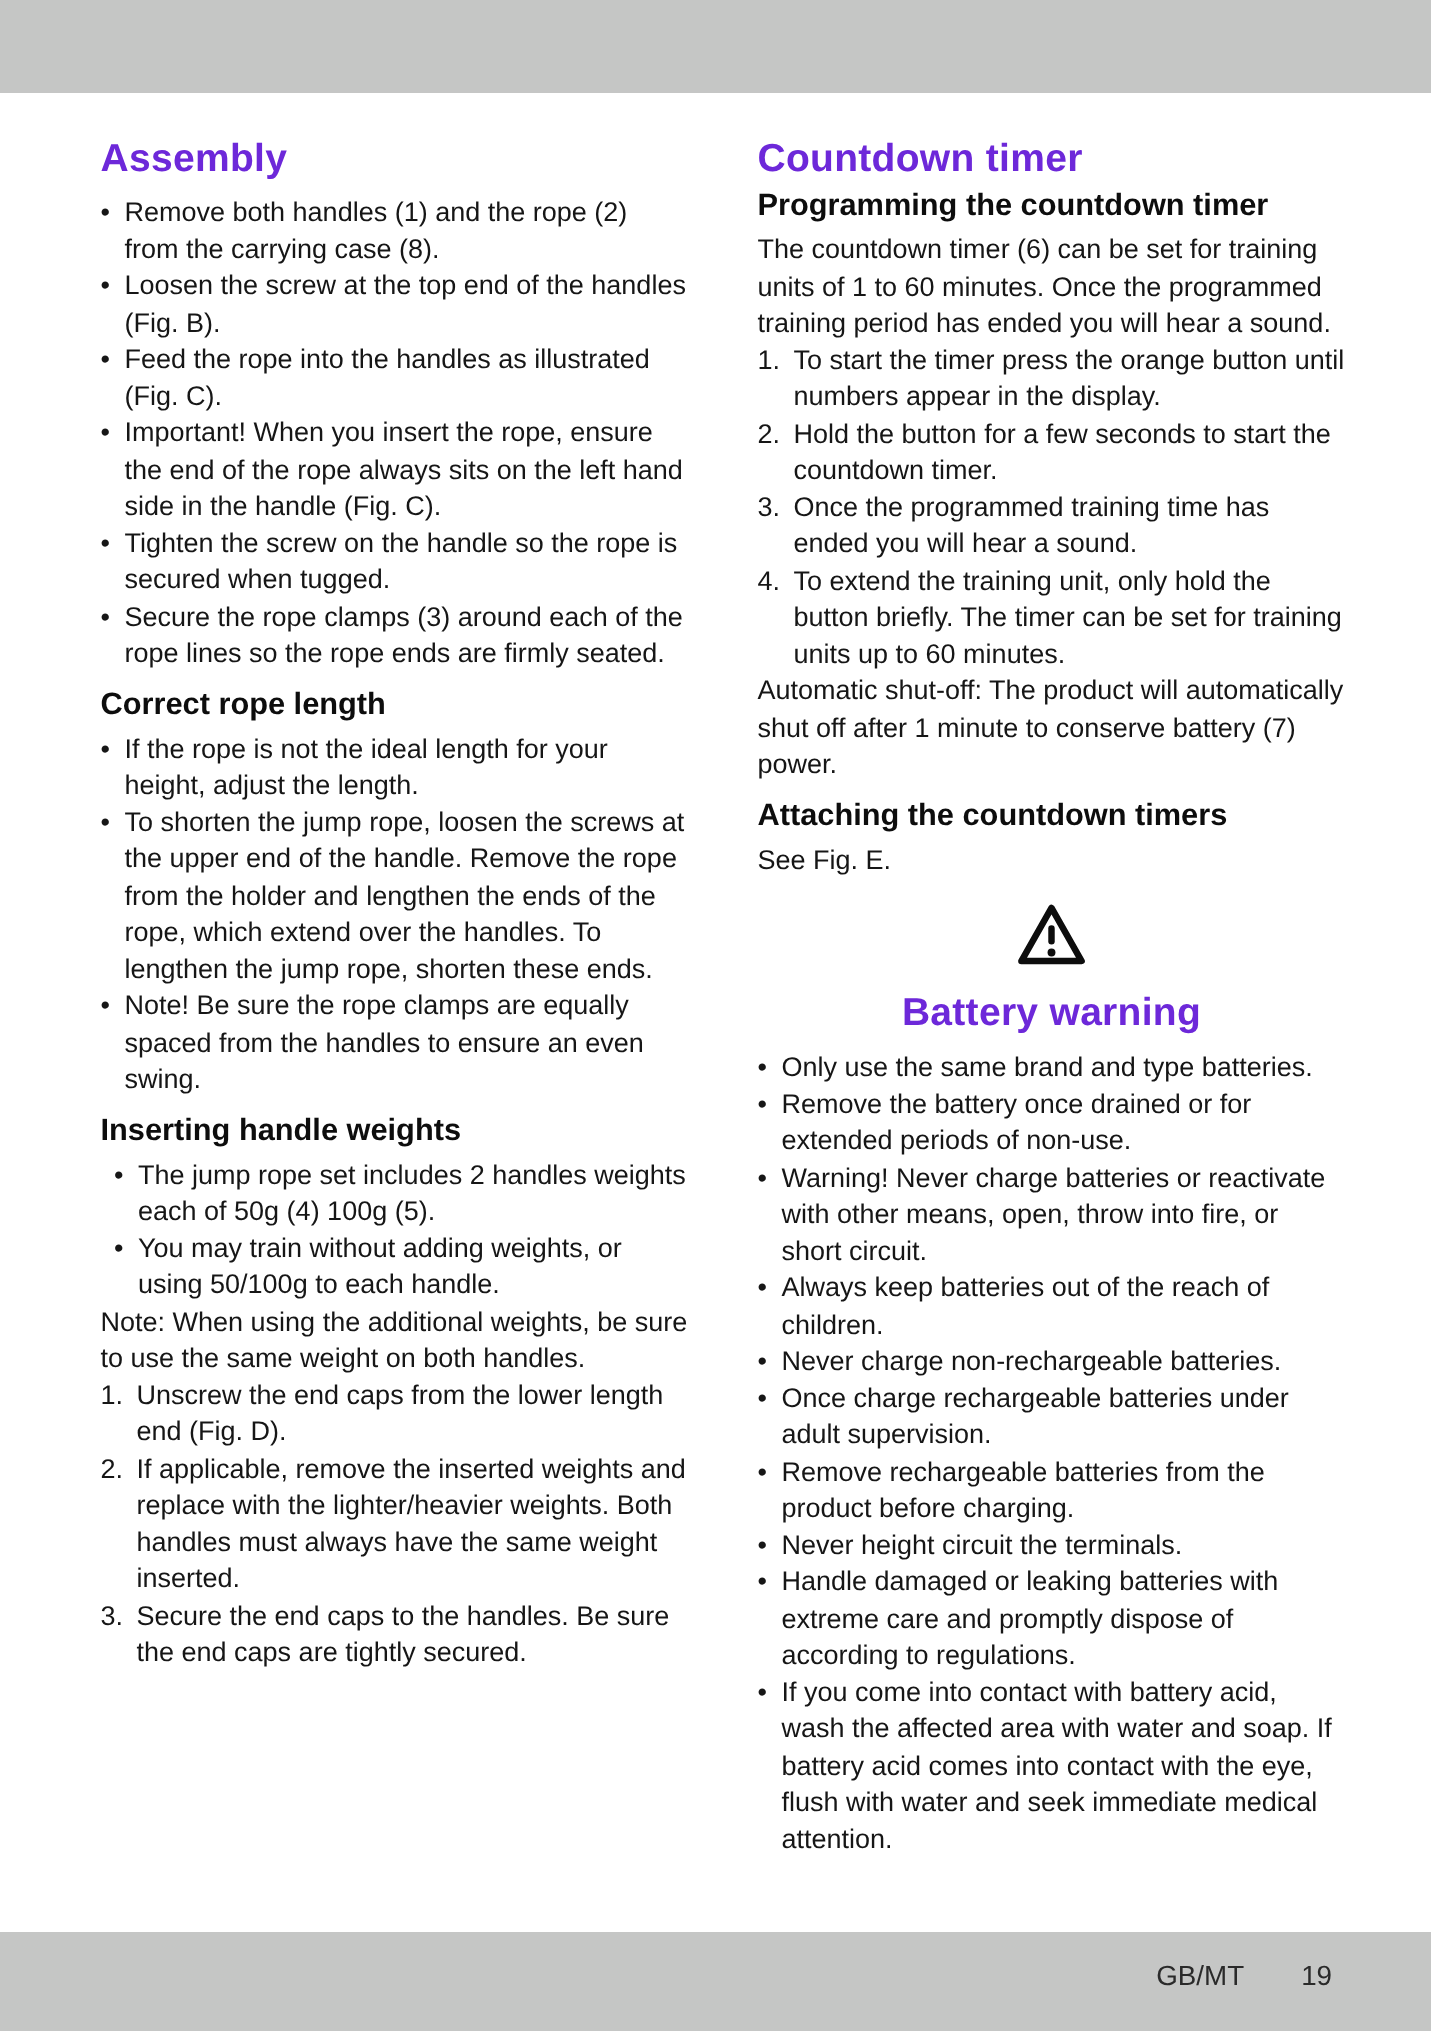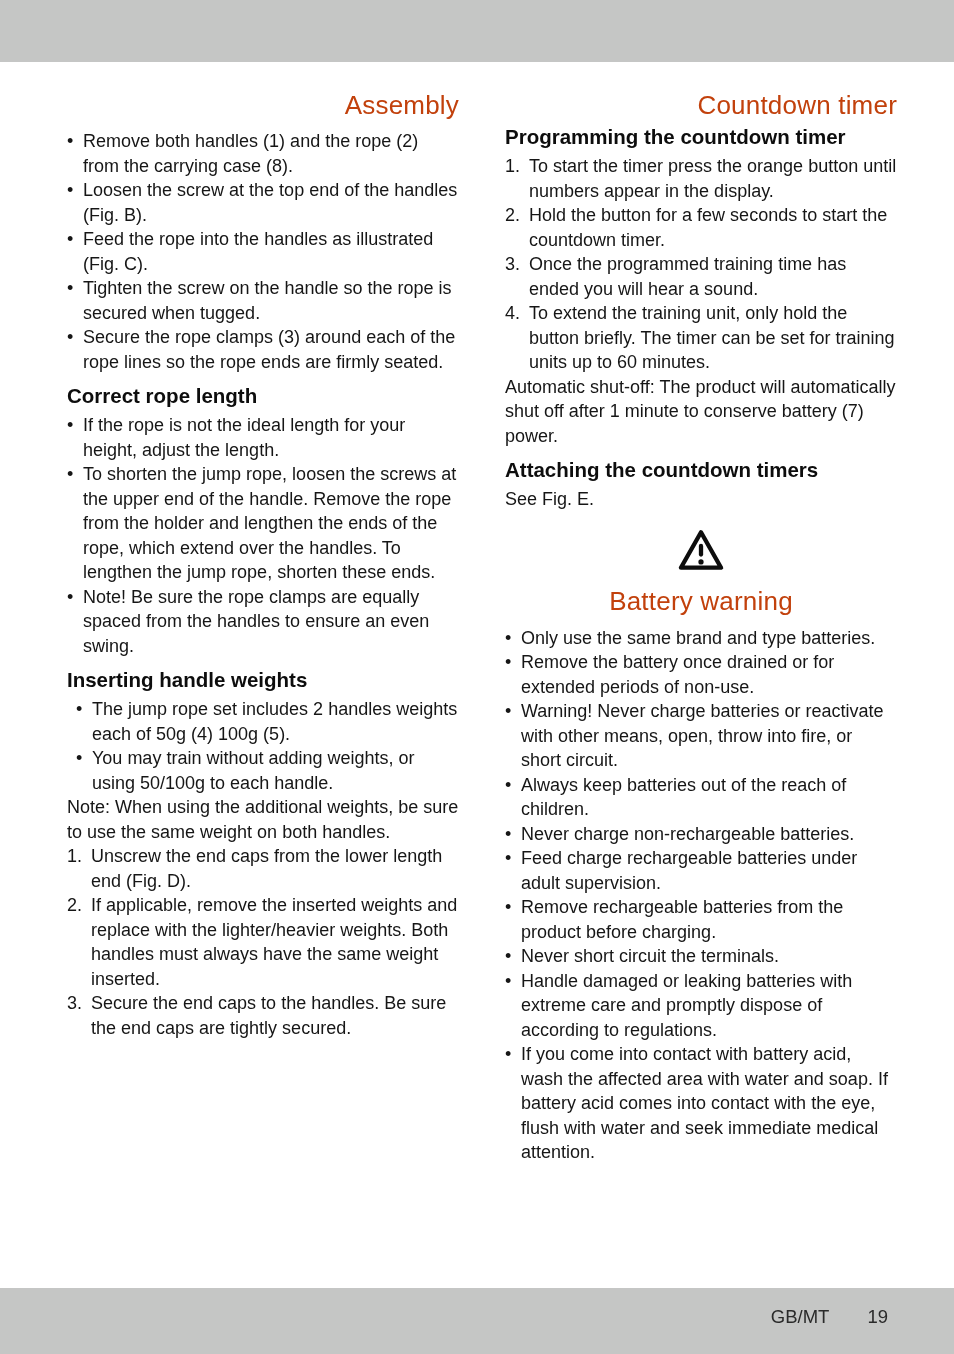--- a/index.html
+++ b/index.html
@@ -30,22 +30,22 @@
     font-size: 18.5px; color: #2a2a2a;
   }
   .footer-bar .pgnum { margin-left: 38px; }
   .content {
     position: absolute; top: 90px; left: 67px;
     width: 824px;
     display: flex; gap: 46px;
   }
   .col { width: 392px; flex: none; }
   h1 {
-    font-size: 26px; font-weight: 400; color: #c2410c;
-    line-height: 30px; margin: 0 0 9px 0; letter-spacing: 0.2px; text-align: right;
+    font-size: 26px; font-weight: 700; color: #6d28d9;
+    line-height: 30px; margin: 0 0 9px 0; letter-spacing: 0.2px;
   }
   h2 {
     font-size: 20.5px; font-weight: 700; color: #0d0d0d;
     line-height: 26px; margin: 9px 0 4px 0;
   }
   p, li, .step { font-size: 18px; line-height: 24.5px; }
   ul.bullets { list-style: none; }
   ul.bullets > li { position: relative; padding-left: 16px; }
   ul.bullets > li::before { content: "\2022"; position: absolute; left: 0; top: 0; }
   ul.bullets.indent-sm > li { padding-left: 22px; margin-left: 3px; }
@@ -71,20 +71,21 @@
   <div class="top-bar"></div>
 
   <div class="content">
 
     <div class="col">
       <h1>Assembly</h1>
       <ul class="bullets">
         <li>Remove both handles (1) and the rope (2) from the carrying case (8).</li>
         <li>Loosen the screw at the top end of the handles (Fig. B).</li>
         <li>Feed the rope into the handles as illustrated (Fig. C).</li>
+        <li>Important! When you insert the rope, ensure the end of the rope always sits on the left hand side in the handle (Fig. C).</li>
         <li>Tighten the screw on the handle so the rope is secured when tugged.</li>
         <li>Secure the rope clamps (3) around each of the rope lines so the rope ends are firmly seated.</li>
       </ul>
 
       <h2>Correct rope length</h2>
       <ul class="bullets">
         <li>If the rope is not the ideal length for your height, adjust the length.</li>
         <li>To shorten the jump rope, loosen the screws at the upper end of the handle. Remove the rope from the holder and lengthen the ends of the rope, which extend over the handles. To lengthen the jump rope, shorten these ends.</li>
         <li>Note! Be sure the rope clamps are equally spaced from the handles to ensure an even swing.</li>
       </ul>
@@ -107,20 +108,21 @@
         <div class="step">
           <span class="num">3.</span>
           <span class="txt">Secure the end caps to the handles. Be sure the end caps are tightly secured.</span>
         </div>
       </div>
     </div>
 
     <div class="col">
       <h1 style="margin-bottom:4px;">Countdown timer</h1>
       <h2 style="margin-top:0;">Programming the countdown timer</h2>
+      <p>The countdown timer (6) can be set for training units of 1 to 60 minutes. Once the programmed training period has ended you will hear a sound.</p>
       <div class="steps">
         <div class="step">
           <span class="num">1.</span>
           <span class="txt">To start the timer press the orange button until numbers appear in the display.</span>
         </div>
         <div class="step">
           <span class="num">2.</span>
           <span class="txt">Hold the button for a few seconds to start the countdown timer.</span>
         </div>
         <div class="step">
@@ -144,23 +146,23 @@
           <circle cx="50" cy="71" r="5.5" fill="#0d0d0d"></circle>
         </svg>
         <h1>Battery warning</h1>
       </div>
       <ul class="bullets mt-sm">
         <li>Only use the same brand and type batteries.</li>
         <li>Remove the battery once drained or for extended periods of non-use.</li>
         <li>Warning! Never charge batteries or reactivate with other means, open, throw into fire, or short circuit.</li>
         <li>Always keep batteries out of the reach of children.</li>
         <li>Never charge non-rechargeable batteries.</li>
-        <li>Feed charge rechargeable batteries under adult supervision.</li>
+        <li>Once charge rechargeable batteries under adult supervision.</li>
         <li>Remove rechargeable batteries from the product before charging.</li>
-        <li>Never short circuit the terminals.</li>
+        <li>Never height circuit the terminals.</li>
         <li>Handle damaged or leaking batteries with extreme care and promptly dispose of according to regulations.</li>
         <li>If you come into contact with battery acid, wash the affected area with water and soap. If battery acid comes into contact with the eye, flush with water and seek immediate medical attention.</li>
       </ul>
     </div>
   </div>
 
   <div class="footer-bar">
     <span>GB/MT</span>
     <span class="pgnum">19</span>
   </div>

